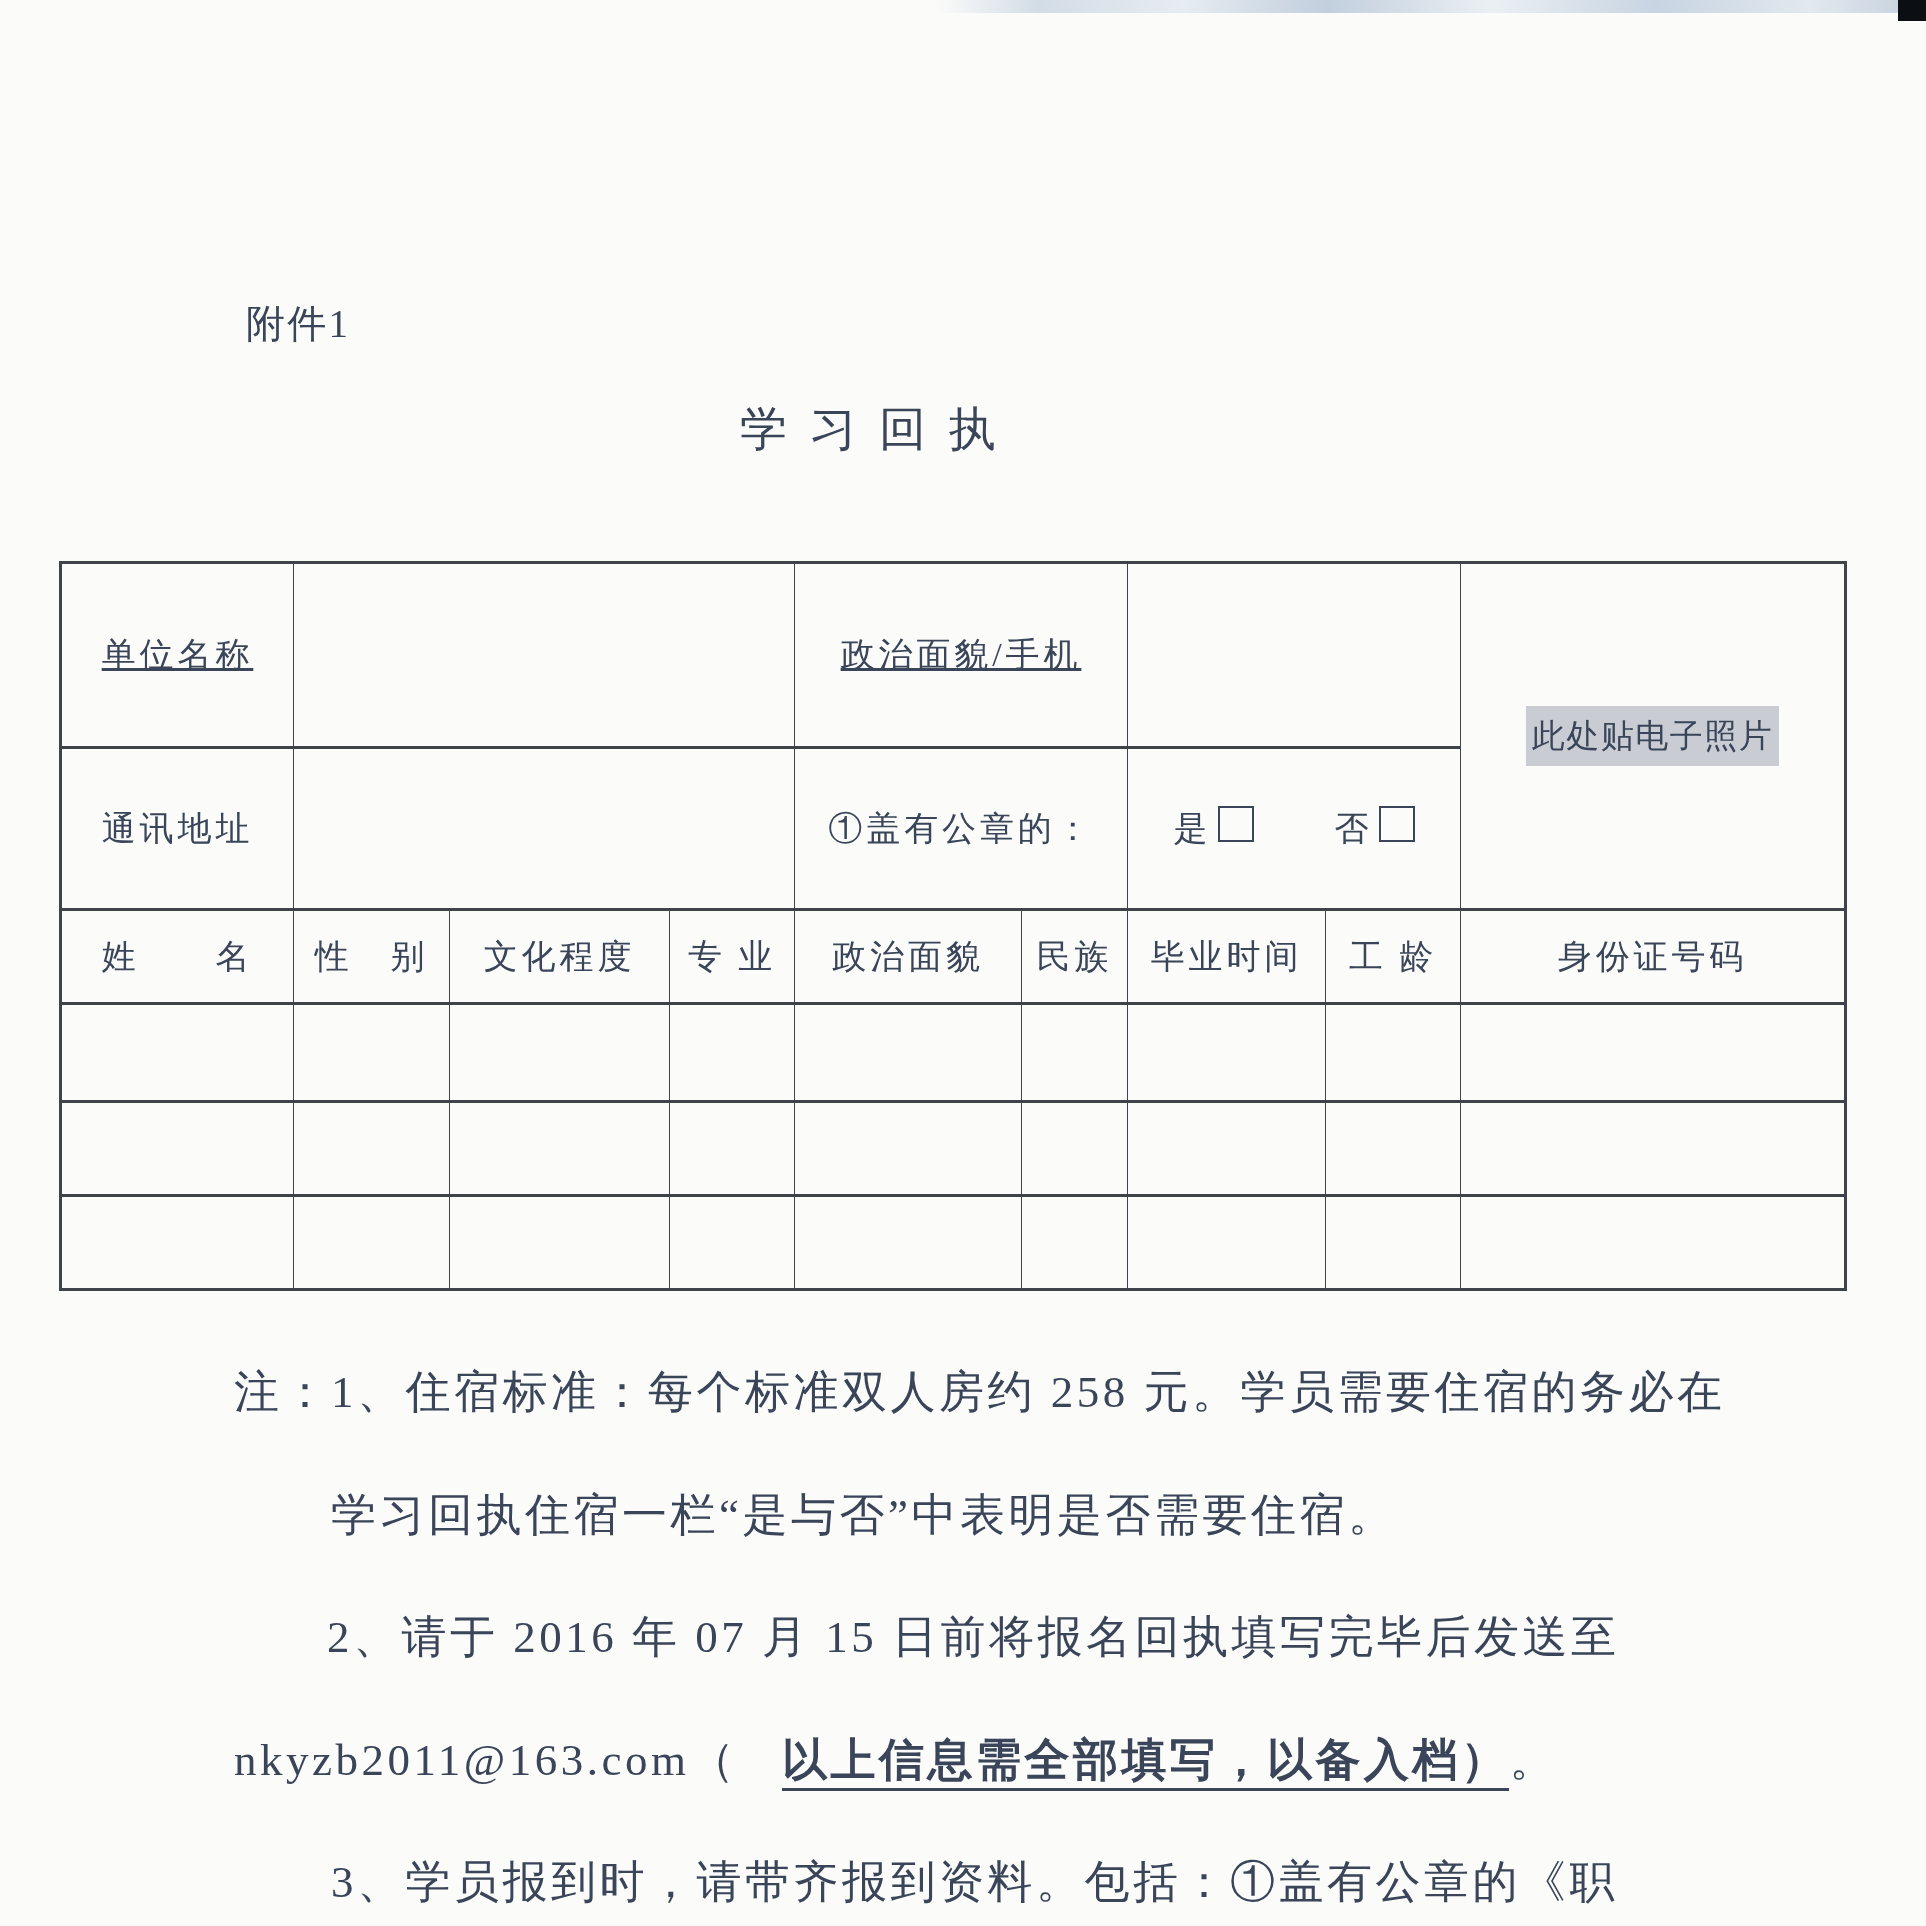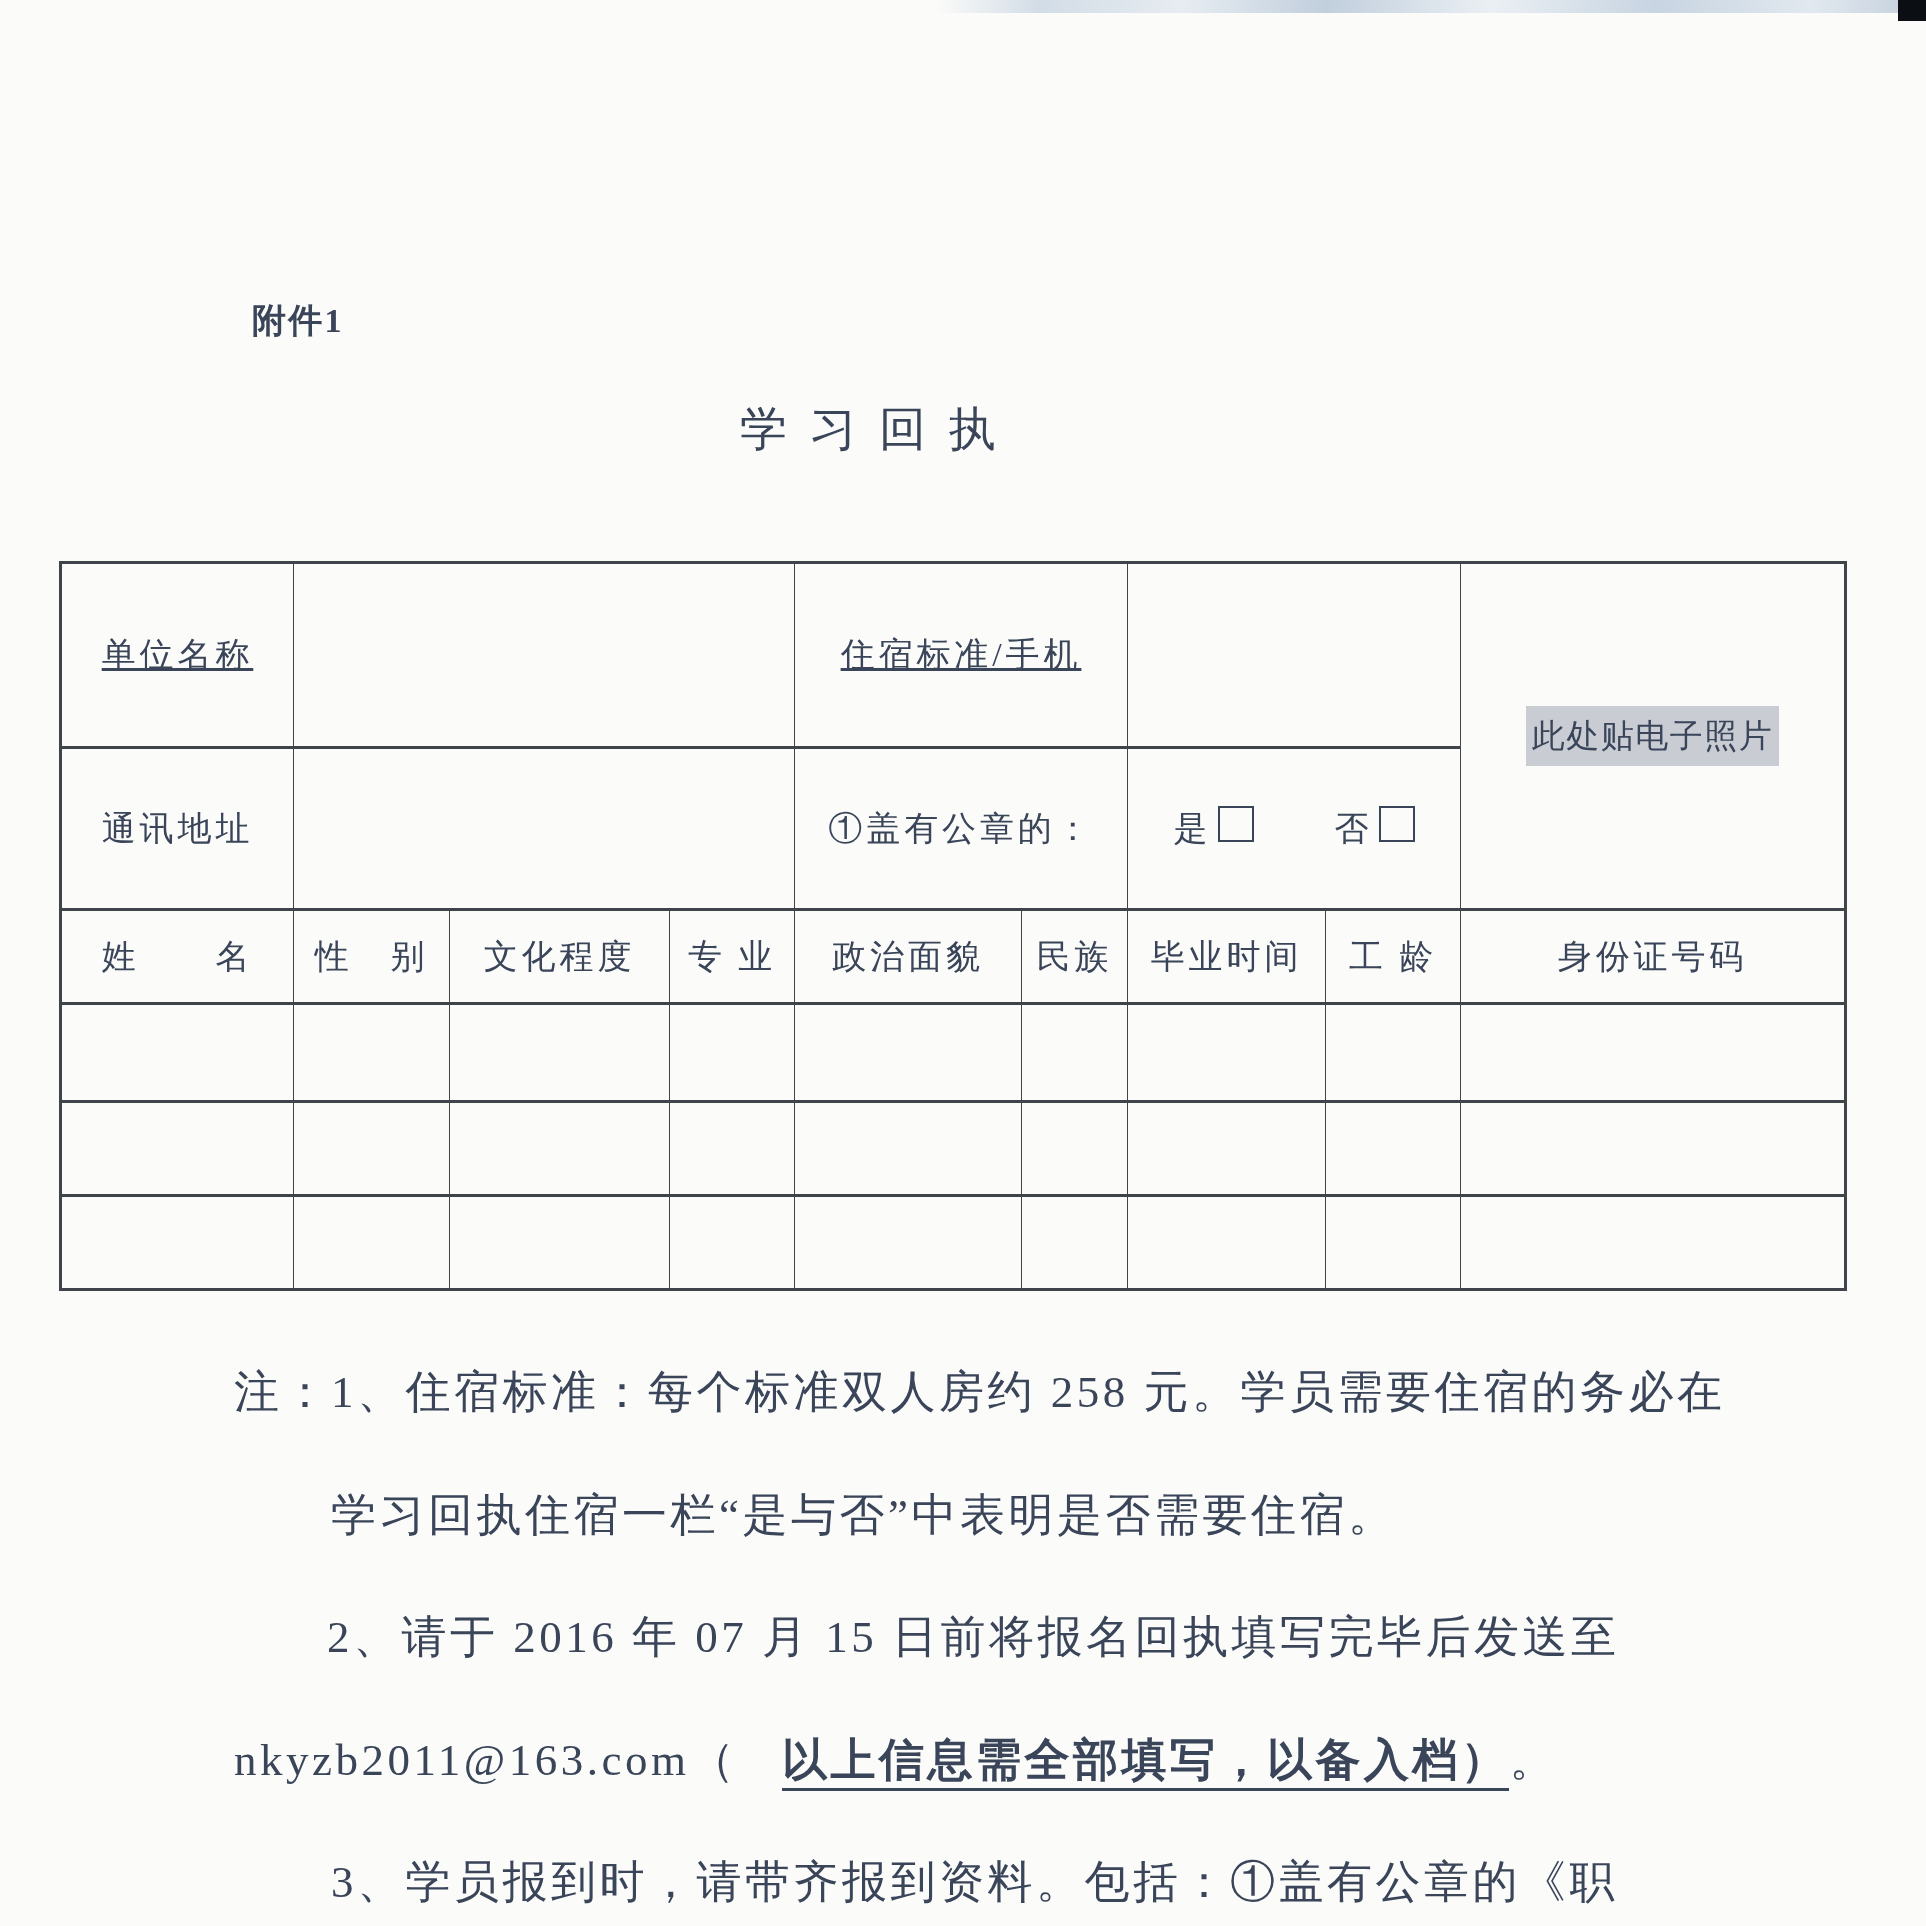--- a/index.html
+++ b/index.html
@@ -22,22 +22,22 @@
       rgba(205,218,231,.45) 24%, rgba(155,177,203,.6) 38%,
       rgba(210,222,235,.4) 54%, rgba(165,186,210,.6) 70%,
       rgba(200,214,229,.5) 85%, rgba(140,162,190,.6) 100%);
   }
   .scan-corner {
     position: absolute; left: 1898px; top: 0; width: 66px; height: 21px;
     background: #0b0e13;
   }
   
   .attachment {
-    position: absolute; left: 252px; top: 304px;
-    font-size: 34px; letter-spacing: 2.3px; line-height: 1; font-weight: bold;
+    position: absolute; left: 246px; top: 304px;
+    font-size: 39px; letter-spacing: 2.3px; line-height: 1;
   }
   .title {
     position: absolute; left: 737px; top: 403px; margin: 3px;
     font-size: 47px; font-weight: normal; letter-spacing: 5.4px; line-height: 1;
   }
   
   table.form {
     position: absolute; left: 59px; top: 561px;
     width: 1786px; table-layout: fixed;
     border-collapse: collapse;
@@ -111,21 +111,21 @@
         <col style="width:227px">
         <col style="width:106px">
       <col style="width:198px">
         <col style="width:135px">
         <col style="width:385px">
     </colgroup>
     <tbody>
         <tr class="r1">
       <td>单位名称</td>
       <td colspan="3"></td>
-      <td colspan="2">住宿标准/手机</td>
+      <td colspan="2">政治面貌/手机</td>
       <td colspan="2"></td>
       <td rowspan="2" class="photo">
         <span class="hl">此处贴电子照片</span>
       </td>
     </tr>
     <tr class="r2">
       <td>通讯地址</td>
       <td colspan="3"></td>
       <td colspan="2">①盖有公章的：</td>
       <td colspan="2" class="opts">

